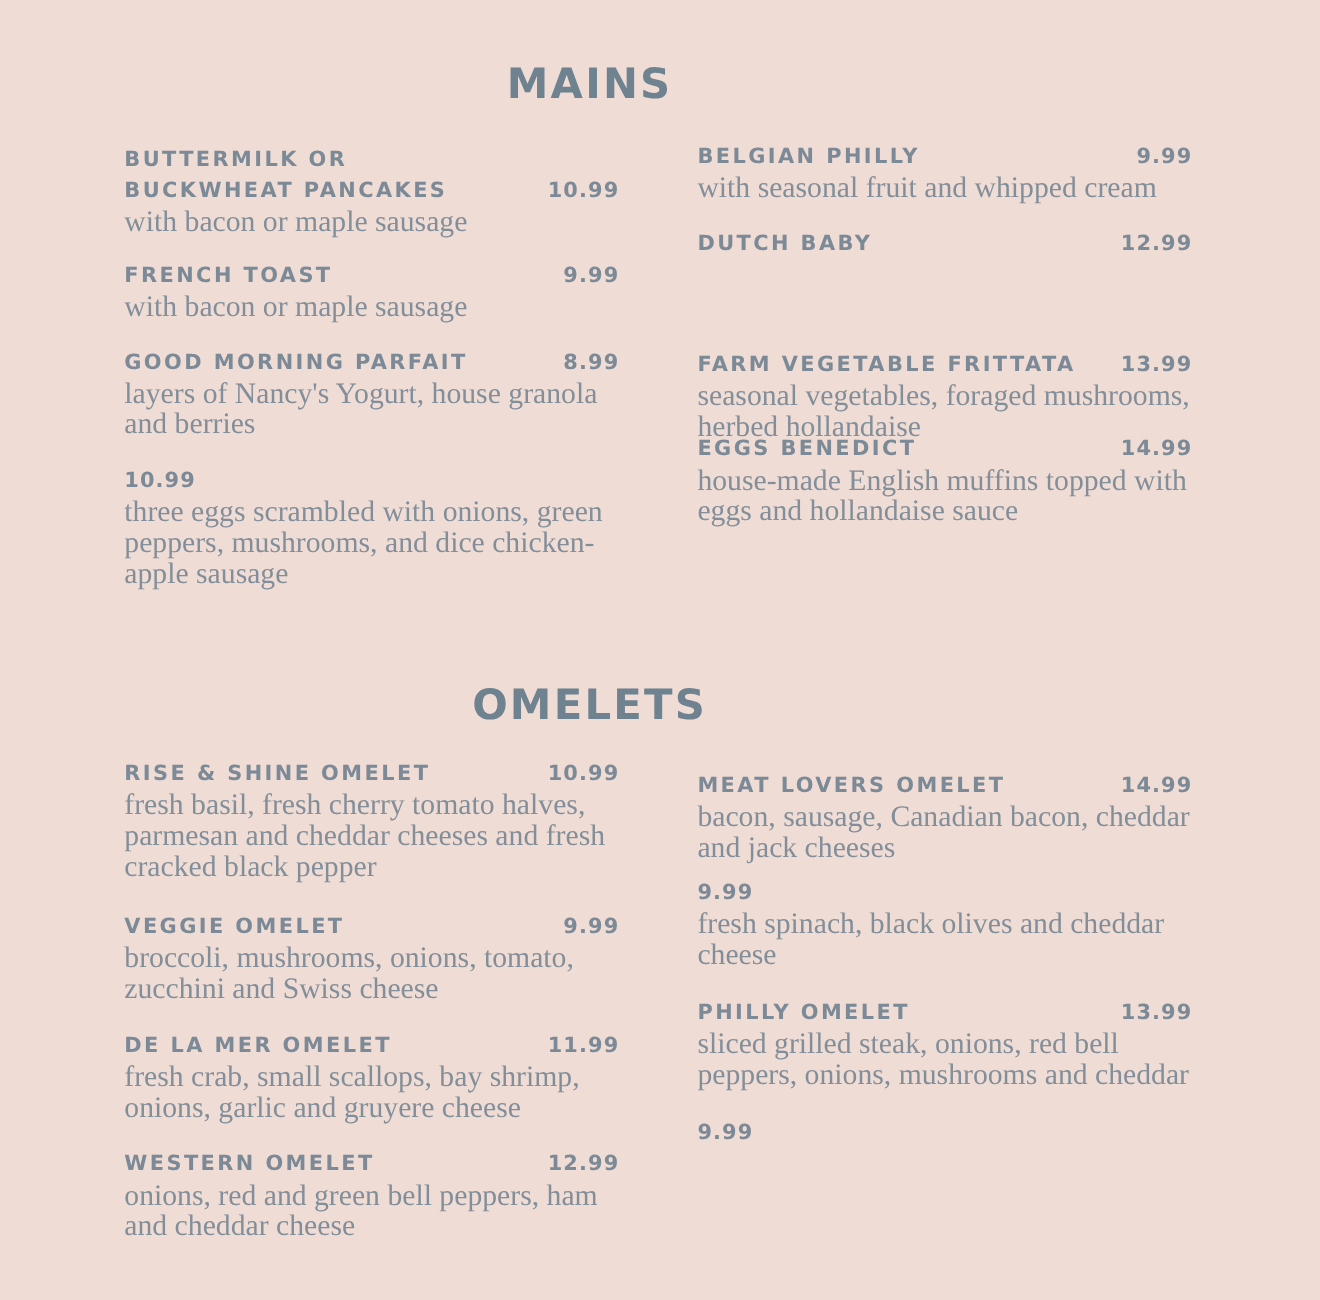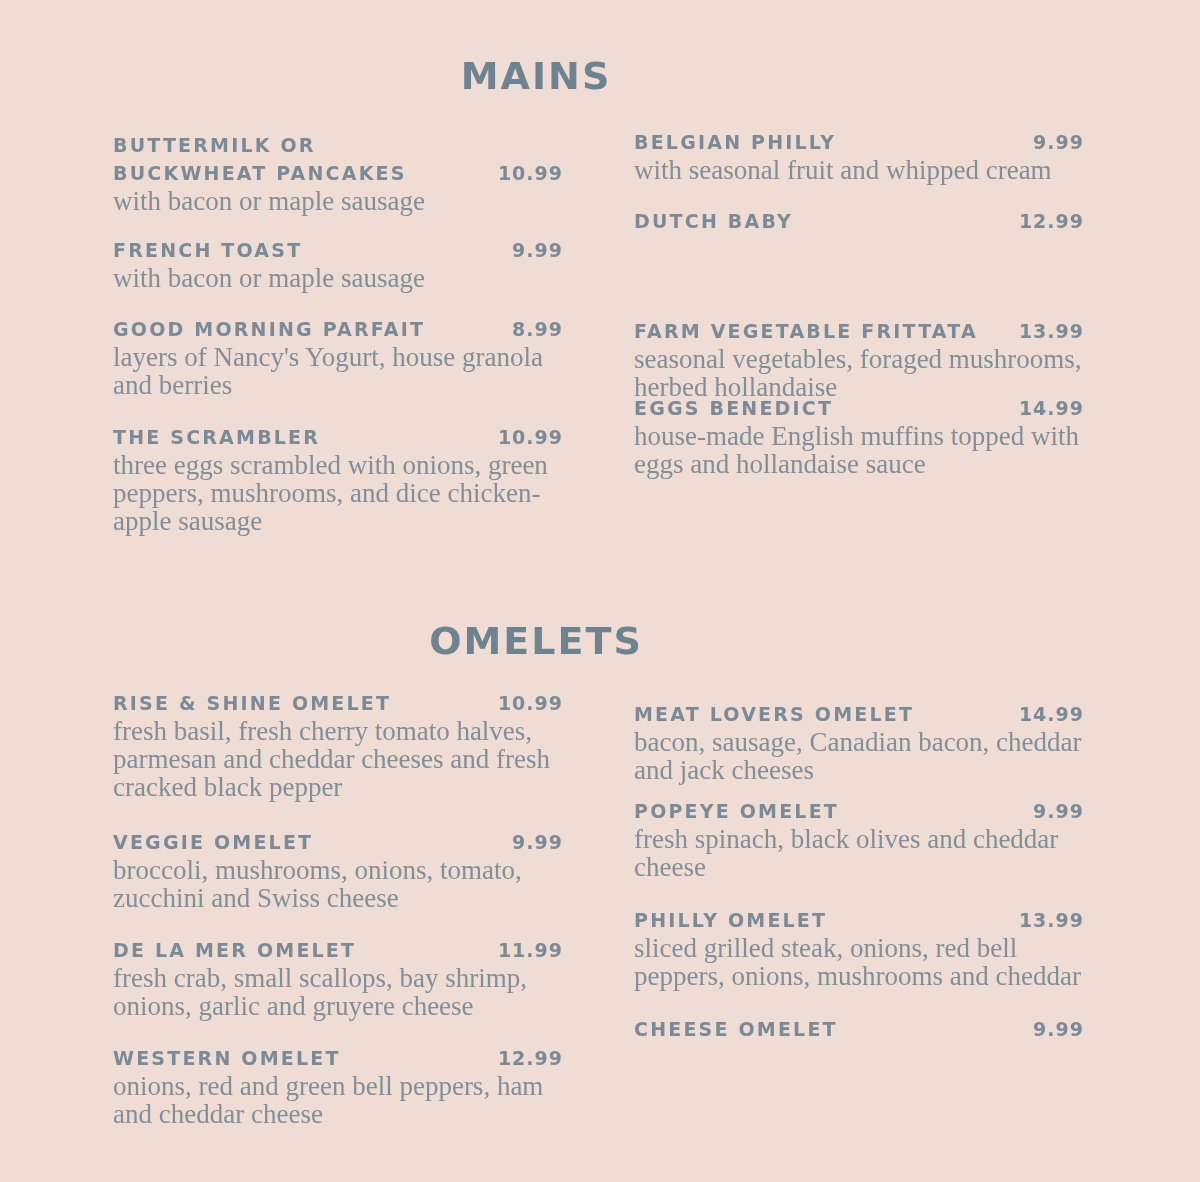--- a/index.html
+++ b/index.html
@@ -66,21 +66,20 @@
   </div>
   <div class="item" style="top:315px;">
     <div class="item-head">
       <span class="item-name">GOOD MORNING PARFAIT</span>
       <span class="item-price">8.99</span>
     </div>
     <p class="item-desc">layers of Nancy's Yogurt, house granola and berries</p>
   </div>
   <div class="item" style="top:423px;">
     <div class="item-head">
-      <span class="item-name">THE SCRAMBLER</span>
       <span class="item-price">10.99</span>
     </div>
     <p class="item-desc">three eggs scrambled with onions, green peppers, mushrooms, and dice chicken-apple sausage</p>
   </div>
 </div>
 
 <div class="col" style="left:634px; top:0;">
   <div class="item" style="top:128px;">
     <div class="item-head">
       <span class="item-name">BELGIAN PHILLY</span>
@@ -146,31 +145,29 @@
 <div class="col" style="left:634px; top:0;">
   <div class="item" style="top:700px;">
     <div class="item-head">
       <span class="item-name">MEAT LOVERS OMELET</span>
       <span class="item-price">14.99</span>
     </div>
     <p class="item-desc">bacon, sausage, Canadian bacon, cheddar and jack cheeses</p>
   </div>
   <div class="item" style="top:797px;">
     <div class="item-head">
-      <span class="item-name">POPEYE OMELET</span>
       <span class="item-price">9.99</span>
     </div>
     <p class="item-desc">fresh spinach, black olives and cheddar cheese</p>
   </div>
   <div class="item" style="top:906px;">
     <div class="item-head">
       <span class="item-name">PHILLY OMELET</span>
       <span class="item-price">13.99</span>
     </div>
     <p class="item-desc">sliced grilled steak, onions, red bell peppers, onions, mushrooms and cheddar</p>
   </div>
   <div class="item" style="top:1015px;">
     <div class="item-head">
-      <span class="item-name">CHEESE OMELET</span>
       <span class="item-price">9.99</span>
     </div>
   </div>
 </div>
 
 </body></html>

